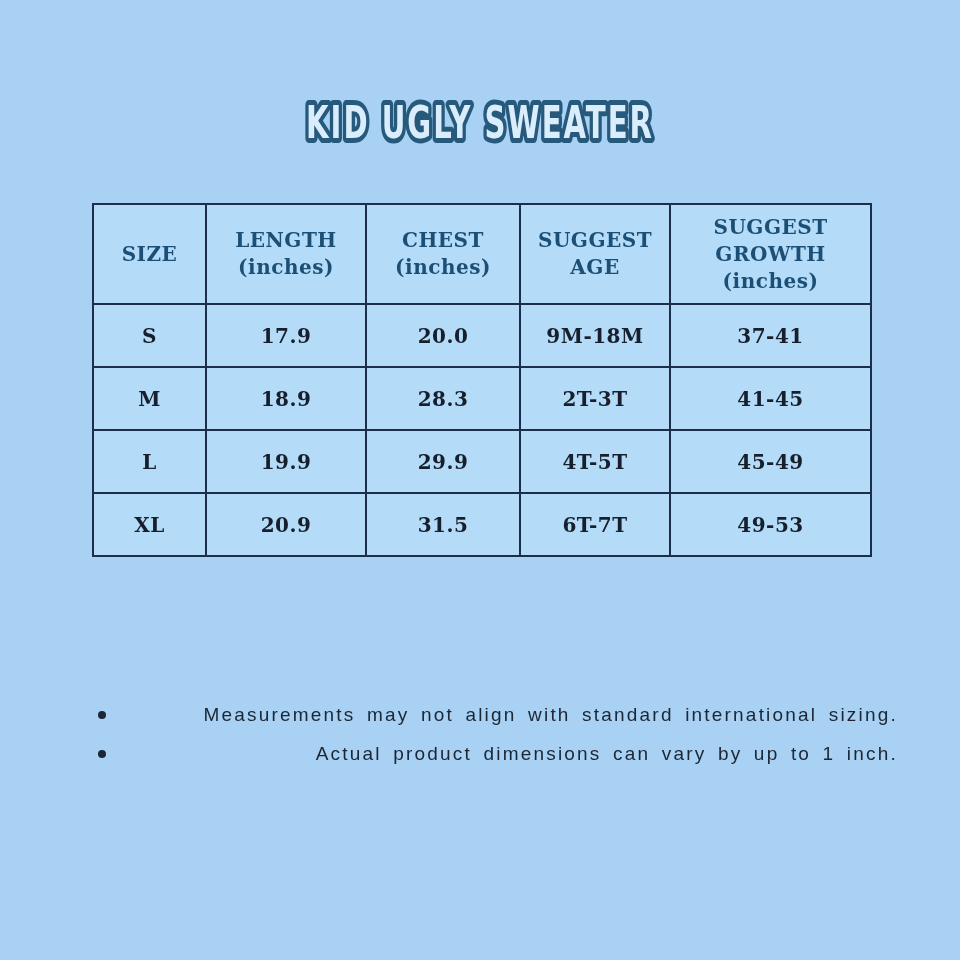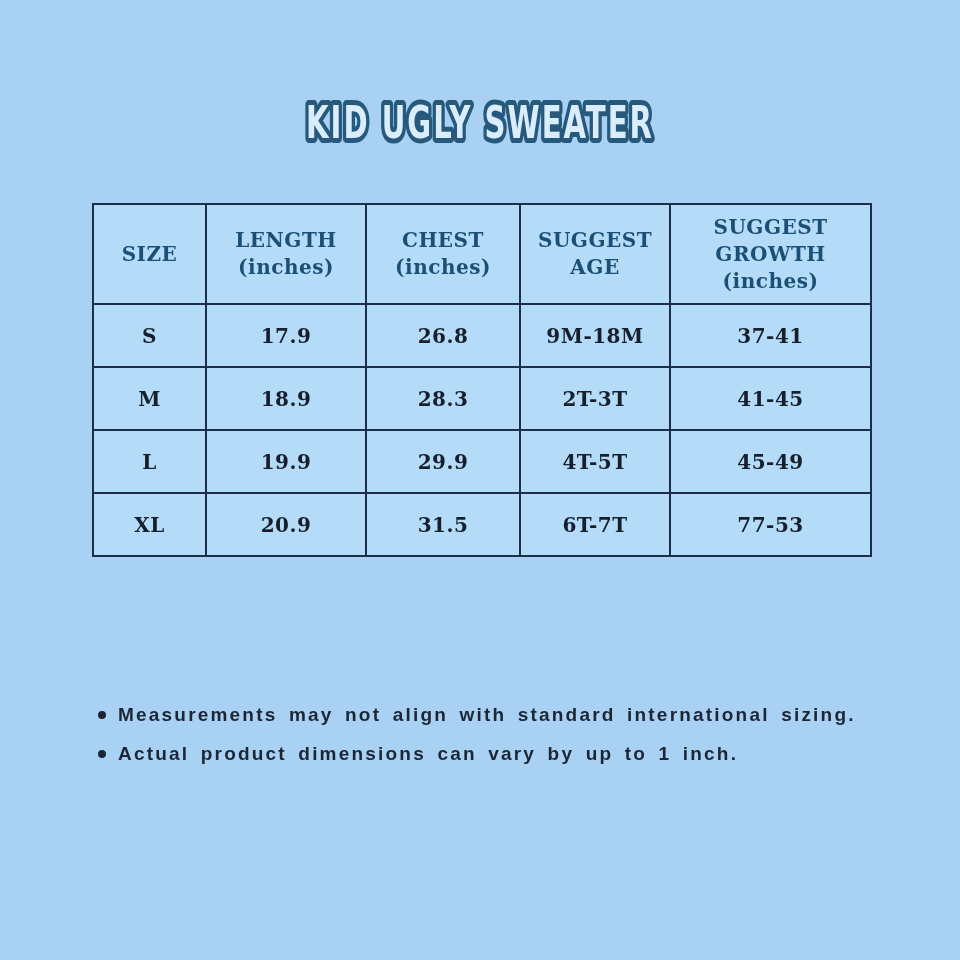--- a/index.html
+++ b/index.html
@@ -66,24 +66,25 @@
     top: 696px;
     left: 98px;
     width: 800px;
     font-family: "Liberation Sans", sans-serif;
     color: #1c2634;
   }
   .note-item {
     display: flex;
     align-items: flex-start;
     font-size: 19px;
-    font-weight: bold;
+    font-weight: normal;
     line-height: 38.5px;
     letter-spacing: 2.2px;
     word-spacing: 4px;
+    text-align: right;
   }
   .note-bullet {
     flex: 0 0 auto;
     width: 8px;
     height: 8px;
     border-radius: 50%;
     background: #1c2634;
     margin: 15px 12px 0 0;
   }
   .note-text { flex: 1 1 auto; }
@@ -127,21 +128,21 @@
             <div>SUGGEST</div>
             <div>GROWTH</div>
             <div>(inches)</div>
           </th>
         </tr>
     </thead>
     <tbody>
         <tr>
           <td>S</td>
           <td>17.9</td>
-          <td>26.8</td>
+          <td>20.0</td>
           <td>9M-18M</td>
           <td>37-41</td>
         </tr>
         <tr>
           <td>M</td>
           <td>18.9</td>
           <td>28.3</td>
           <td>2T-3T</td>
           <td>41-45</td>
         </tr>
@@ -150,21 +151,21 @@
           <td>19.9</td>
           <td>29.9</td>
           <td>4T-5T</td>
           <td>45-49</td>
         </tr>
         <tr>
           <td>XL</td>
           <td>20.9</td>
           <td>31.5</td>
           <td>6T-7T</td>
-          <td>77-53</td>
+          <td>49-53</td>
         </tr>
       </tbody>
   </table>
 </div>
 
 <div class="notes">
     <div class="note-item">
       <span class="note-bullet"></span>
       <span class="note-text">Measurements may not align with standard international sizing.</span>
     </div>

